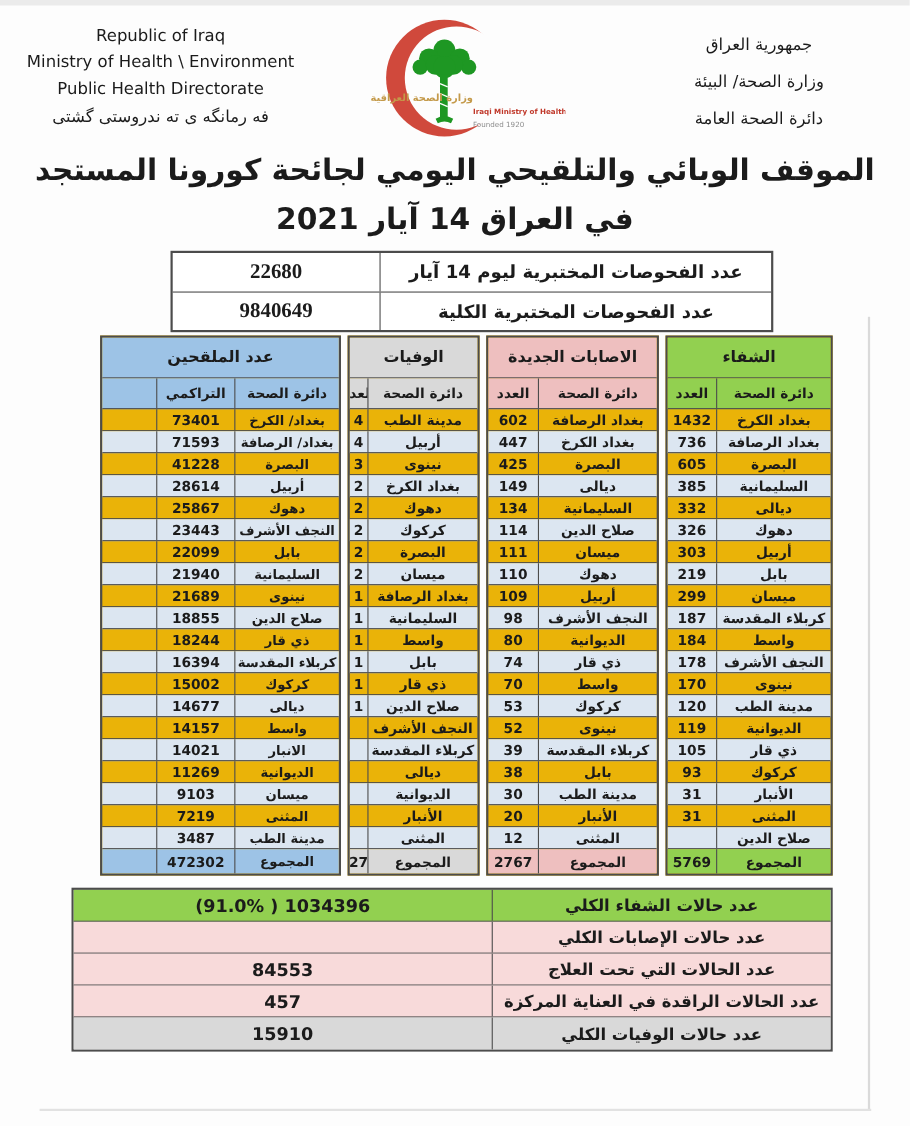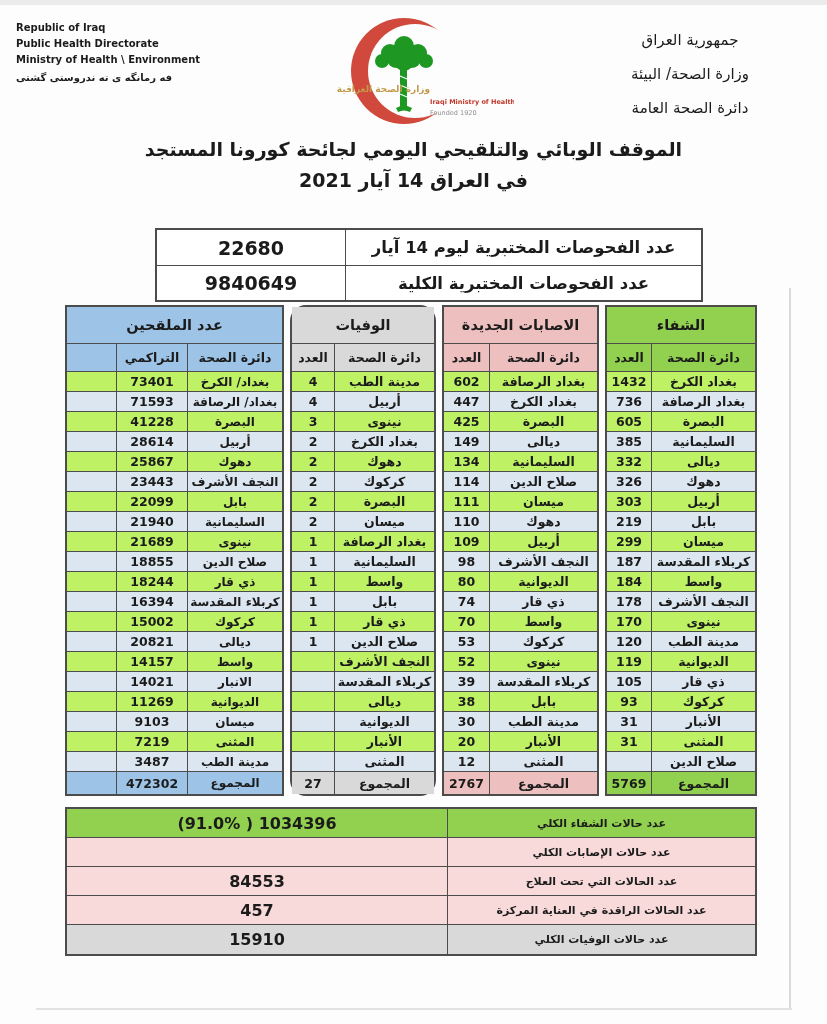--- a/index.html
+++ b/index.html
@@ -12,60 +12,60 @@
     overflow: hidden;
   }
   .sheet { position: absolute; inset: 0; background: #fdfdfd; }
   .edge-top    { position: absolute; left: 0; top: 0; width: 827px; height: 5px; background: #ebebeb; }
   .edge-right  { position: absolute; left: 789px; top: 288px; width: 2px; height: 722px; background: #dadada; }
   .edge-bottom { position: absolute; left: 36px; top: 1008px; width: 756px; height: 2px; background: #e2e2e2; }
 
   
   .hdr-en {
     position: absolute; left: 16px; top: 20px; width: 260px;
-    text-align: left; font-weight: bold; font-size: 10px; line-height: 1.6;
+    text-align: center; font-weight: normal; font-size: 15px; line-height: 1.6;
   }
   .hdr-en .ku { direction: rtl; margin-top: 2px; }
   .hdr-ar {
     position: absolute; left: 572px; top: 24px; width: 236px;
     text-align: center; font-weight: normal; font-size: 15px; line-height: 2.25;
     direction: rtl;
   }
   .logo { position: absolute; left: 336px; top: 8px; width: 178px; height: 130px; }
 
   .title {
     position: absolute; left: 0; top: 134px; width: 827px;
-    text-align: center; font-weight: bold; font-size: 19px; line-height: 1.62;
+    text-align: center; font-weight: bold; font-size: 27px; line-height: 1.62;
     direction: rtl;
   }
 
   
   .tests {
     position: absolute; left: 155px; top: 228px; width: 548px;
     border: 2px solid #4c4c4c; direction: rtl; background: #fff;
   }
   .tests-row { display: flex; height: 35px; }
   .tests-row + .tests-row { border-top: 1.5px solid #4c4c4c; }
   .t-label {
     width: 356px; display: flex; align-items: center; justify-content: center;
     font-weight: bold; font-size: 16.5px; border-left: 1.5px solid #4c4c4c;
   }
   .t-value {
     flex: 1; display: flex; align-items: center; justify-content: center;
-    font-weight: bold; font-size: 19px; direction: ltr;
+    font-weight: bold; font-size: 19px; direction: ltr; font-family: Liberation Serif, serif;
   }
 
   
   .stats {
     position: absolute; left: 65px; top: 305px; width: 692px;
     display: flex; direction: rtl; gap: 6px;
   }
-  .stat { border: 2px solid #4c4c4c; background: #bef264; }
+  .stat { border: 2px solid #4c4c4c; background: #eab308; }
   .w-rec { width: 152px; } .w-inf { width: 157px; }
-  .w-dth { width: 146px; border-radius: 16px; } .w-vac { width: 219px; }
+  .w-dth { width: 120px; } .w-vac { width: 219px; }
 
   .stat .title-row {
     height: 37px; display: flex; align-items: center; justify-content: center;
     font-weight: bold; font-size: 14.5px; border-bottom: 1.5px solid #4c4c4c;
   }
   .stat .cols { display: flex; height: 28px; border-bottom: 1.5px solid #4c4c4c; }
   .stat .cols .cell { font-weight: bold; font-size: 12.5px; }
   .stat-row { display: flex; height: 20px; border-bottom: 1px solid #4c4c4c; }
   .stat-rows .stat-row:last-child { border-bottom: 1px solid #4c4c4c; }
   .stat-row.total { height: 22px; border-bottom: none; }
@@ -90,42 +90,42 @@
 
   
   .summary {
     position: absolute; left: 65px; top: 807px; width: 692px;
     border: 2px solid #4c4c4c; direction: rtl; background: #fff;
   }
   .sum-row { display: flex; height: 29px; border-bottom: 1px solid #4c4c4c; }
   .summary .sum-row:last-child { border-bottom: none; }
   .sum-label {
     width: 308px; display: flex; align-items: center; justify-content: center;
-    font-weight: bold; font-size: 11px; border-left: 1px solid #4c4c4c;
+    font-weight: bold; font-size: 15px; border-left: 1px solid #4c4c4c;
   }
   .sum-value {
     flex: 1; display: flex; align-items: center; justify-content: center;
     font-weight: bold; font-size: 16px; direction: ltr;
   }
   .s-green { background: #92d050; }
   .s-pink  { background: #f8dada; }
   .s-gray  { background: #d9d9d9; }
 </style>
 </head>
 <body>
 
 <div class="sheet">
   <div class="edge-top"></div>
   <div class="edge-right"></div>
   <div class="edge-bottom"></div>
 
   <div class="hdr-en">
     <div>Republic of Iraq</div>
+    <div>Ministry of Health \ Environment</div>
     <div>Public Health Directorate</div>
-    <div>Ministry of Health \ Environment</div>
     <div class="ku">فه رمانگه ى ته ندروستى گشتى</div>
   </div>
 
   <div class="logo">
     <svg viewBox="0 0 178 130" width="178" height="130">
       <circle cx="68" cy="63" r="53" fill="#d0493c"></circle>
       <circle cx="79" cy="63" r="47" fill="#fdfdfd"></circle>
       <g fill="#1e9723">
         <circle cx="68" cy="38" r="10"></circle>
         <circle cx="54" cy="45" r="9"></circle>
@@ -527,21 +527,21 @@
           <div class="cell c-cum">16394</div>
           <div class="cell c-daily">13</div>
         </div>
           <div class="stat-row">
           <div class="cell c-name3">كركوك</div>
           <div class="cell c-cum">15002</div>
           <div class="cell c-daily">155</div>
         </div>
           <div class="stat-row alt">
           <div class="cell c-name3">ديالى</div>
-          <div class="cell c-cum">20821</div>
+          <div class="cell c-cum">14677</div>
           <div class="cell c-daily">473</div>
         </div>
           <div class="stat-row">
           <div class="cell c-name3">واسط</div>
           <div class="cell c-cum">14157</div>
           <div class="cell c-daily">204</div>
         </div>
           <div class="stat-row alt">
           <div class="cell c-name3">الانبار</div>
           <div class="cell c-cum">14021</div>

